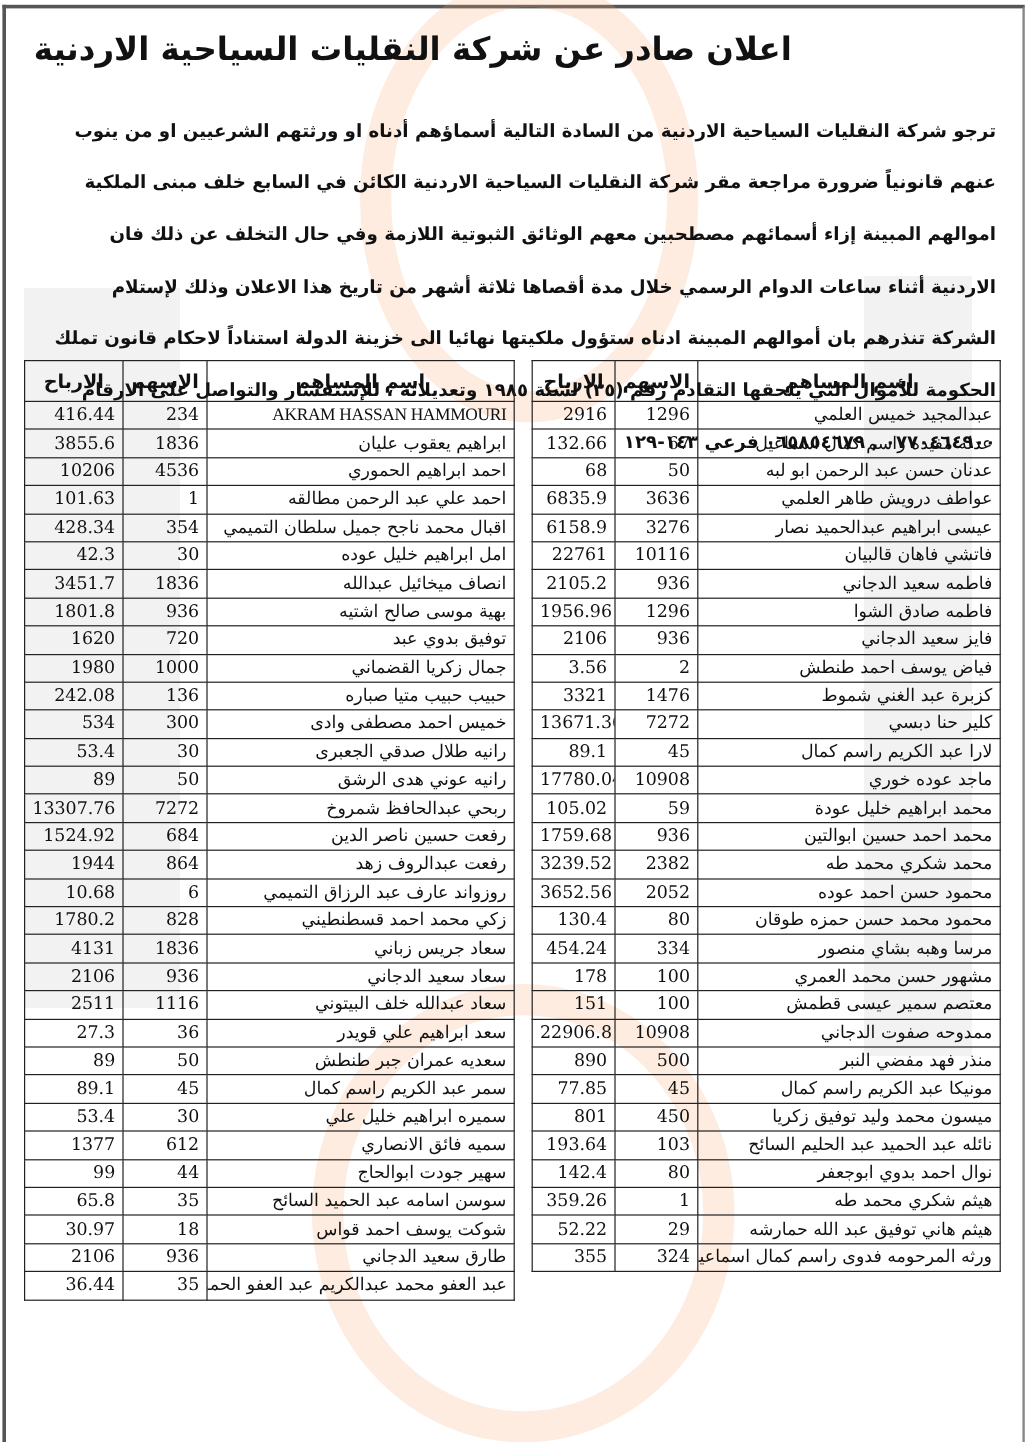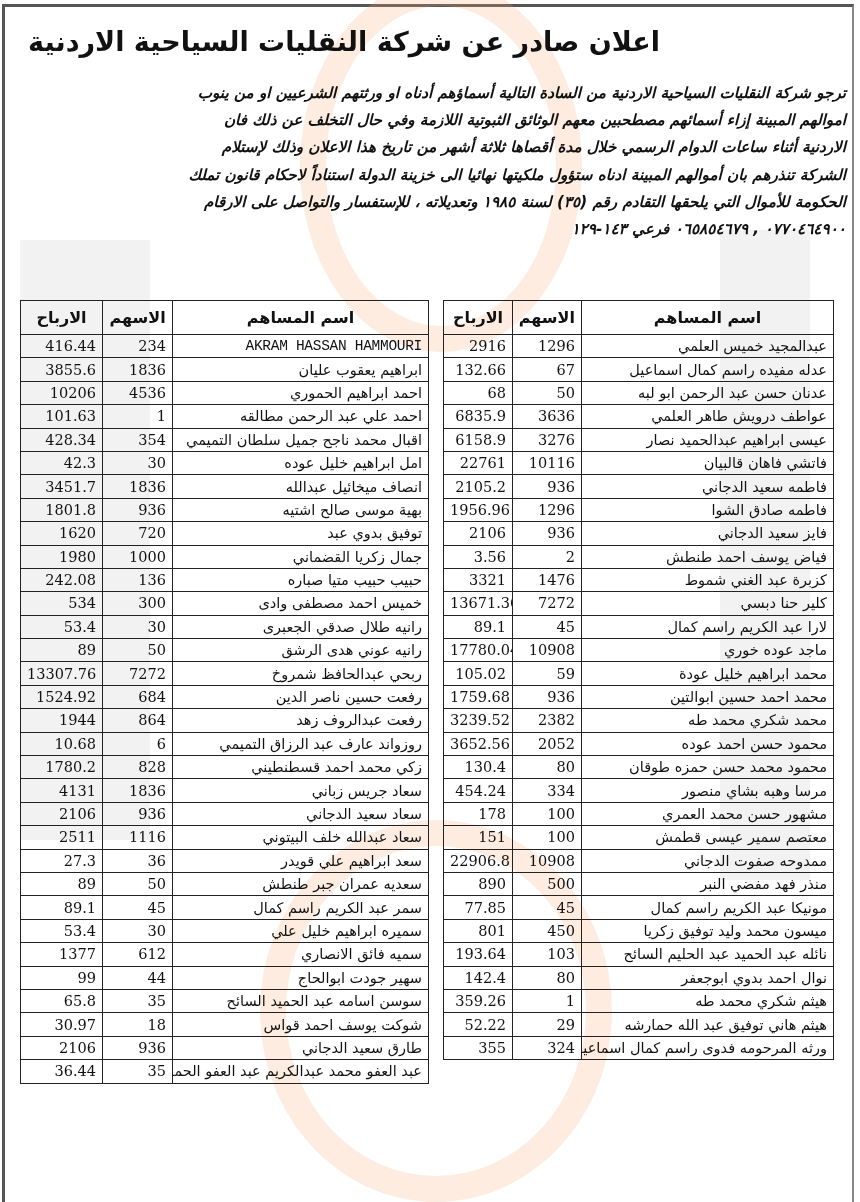--- a/index.html
+++ b/index.html
@@ -8,48 +8,49 @@
   .page { position: absolute; left: 2px; top: 4px; width: 852px; height: 1200px;
           border-left: 3px solid #555; border-top: 3px solid #555; border-right: 2px solid #888; box-sizing: border-box; }
   .watermark { position: absolute; pointer-events: none; }
   .wm-ring { border: 26px solid rgba(246,170,110,0.22); border-radius: 50%; }
   .wm-gray { background: rgba(150,150,150,0.12); }
   .title { position: absolute; left: 0; top: 26px; width: 688px; text-align: center;
            font-family: "DejaVu Sans", sans-serif; font-weight: bold; font-size: 27px; direction: rtl; letter-spacing: 0; }
   .notice { position: absolute; left: 14px; top: 80px; width: 832px; direction: rtl; text-align: justify;
             text-align-last: right; font-family: "DejaVu Sans", sans-serif; font-weight: bold; font-size: 15.2px;
             line-height: 27.2px; }
-  .notice p { margin: 0; font-style: italic; }
+  .notice p { margin: 16px; }
   table.sh { position: absolute; border-collapse: collapse; direction: rtl; table-layout: fixed;
              font-family: "DejaVu Serif", "Liberation Serif", serif; }
   table.sh th, table.sh td { border: 1.6px solid #222; padding: 0 6px; height: 22.4px; white-space: nowrap; overflow: hidden; }
   table.sh th { height: 33px; font-family: "DejaVu Sans", sans-serif; font-weight: bold; font-size: 16px; text-align: center; }
   table.sh td { font-size: 14.5px; line-height: 20px; }
   td.name { text-align: right; font-family: "DejaVu Sans", sans-serif; font-size: 14px; }
-  td.name.latin { font-family: Liberation Mono, monospace; font-size: 14.5px; letter-spacing: -0.3px; margin-left: 25px; }
+  td.name.latin { font-family: Liberation Serif, serif; font-size: 14.5px; letter-spacing: -0.3px; margin-left: 25px; }
   td.num { text-align: left; direction: ltr; }
   td.num.shares { text-align: right; }
   td.num.profit { text-align: right; }
   #tbl-right { left: 443px; top: 300px; width: 390px; }
   #tbl-left  { left: 20px; top: 300px; width: 408px; }
 </style>
 </head>
 <body>
 
 <div class="page"></div>
 
 <div class="watermark wm-ring" style="left:300px;top:-20px;width:230px;height:320px;"></div>
 <div class="watermark wm-ring" style="left:260px;top:820px;width:300px;height:330px;"></div>
 <div class="watermark wm-gray" style="left:20px;top:240px;width:130px;height:600px;"></div>
 <div class="watermark wm-gray" style="left:720px;top:230px;width:90px;height:650px;"></div>
 
 <div class="title">اعلان صادر عن شركة النقليات السياحية الاردنية</div>
 
 <div class="notice">
   <p>ترجو شركة النقليات السياحية الاردنية  من السادة التالية أسماؤهم أدناه او ورثتهم الشرعيين او من ينوب</p>
+  <p>عنهم قانونياً ضرورة مراجعة مقر شركة النقليات السياحية الاردنية  الكائن في  السابع خلف مبنى الملكية</p>
   <p>اموالهم المبينة إزاء أسمائهم مصطحبين معهم الوثائق الثبوتية اللازمة وفي حال التخلف عن ذلك فان</p>
   <p>الاردنية أثناء ساعات الدوام الرسمي خلال مدة أقصاها ثلاثة أشهر من تاريخ هذا الاعلان وذلك لإستلام</p>
   <p>الشركة تنذرهم بان أموالهم المبينة ادناه ستؤول ملكيتها نهائيا الى خزينة الدولة استناداً لاحكام قانون تملك</p>
   <p>الحكومة للأموال التي يلحقها التقادم رقم (٣٥) لسنة ١٩٨٥ وتعديلاته ، للإستفسار والتواصل على الارقام</p>
   <p style="text-align-last:right;">٠٧٧٠٤٦٤٩٠٠ , ٠٦٥٨٥٤٦٧٩ فرعي ١٤٣-١٢٩</p>
 </div>
 
 <table class="sh" id="tbl-right">
   <colgroup>
       <col style="width:252px">

